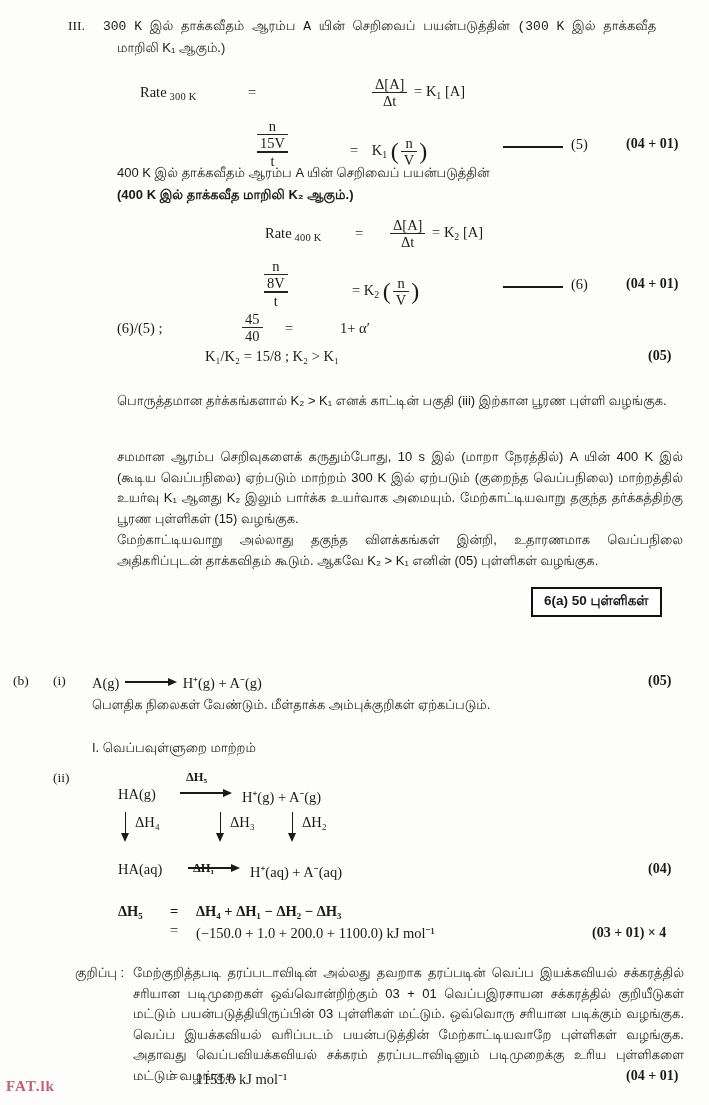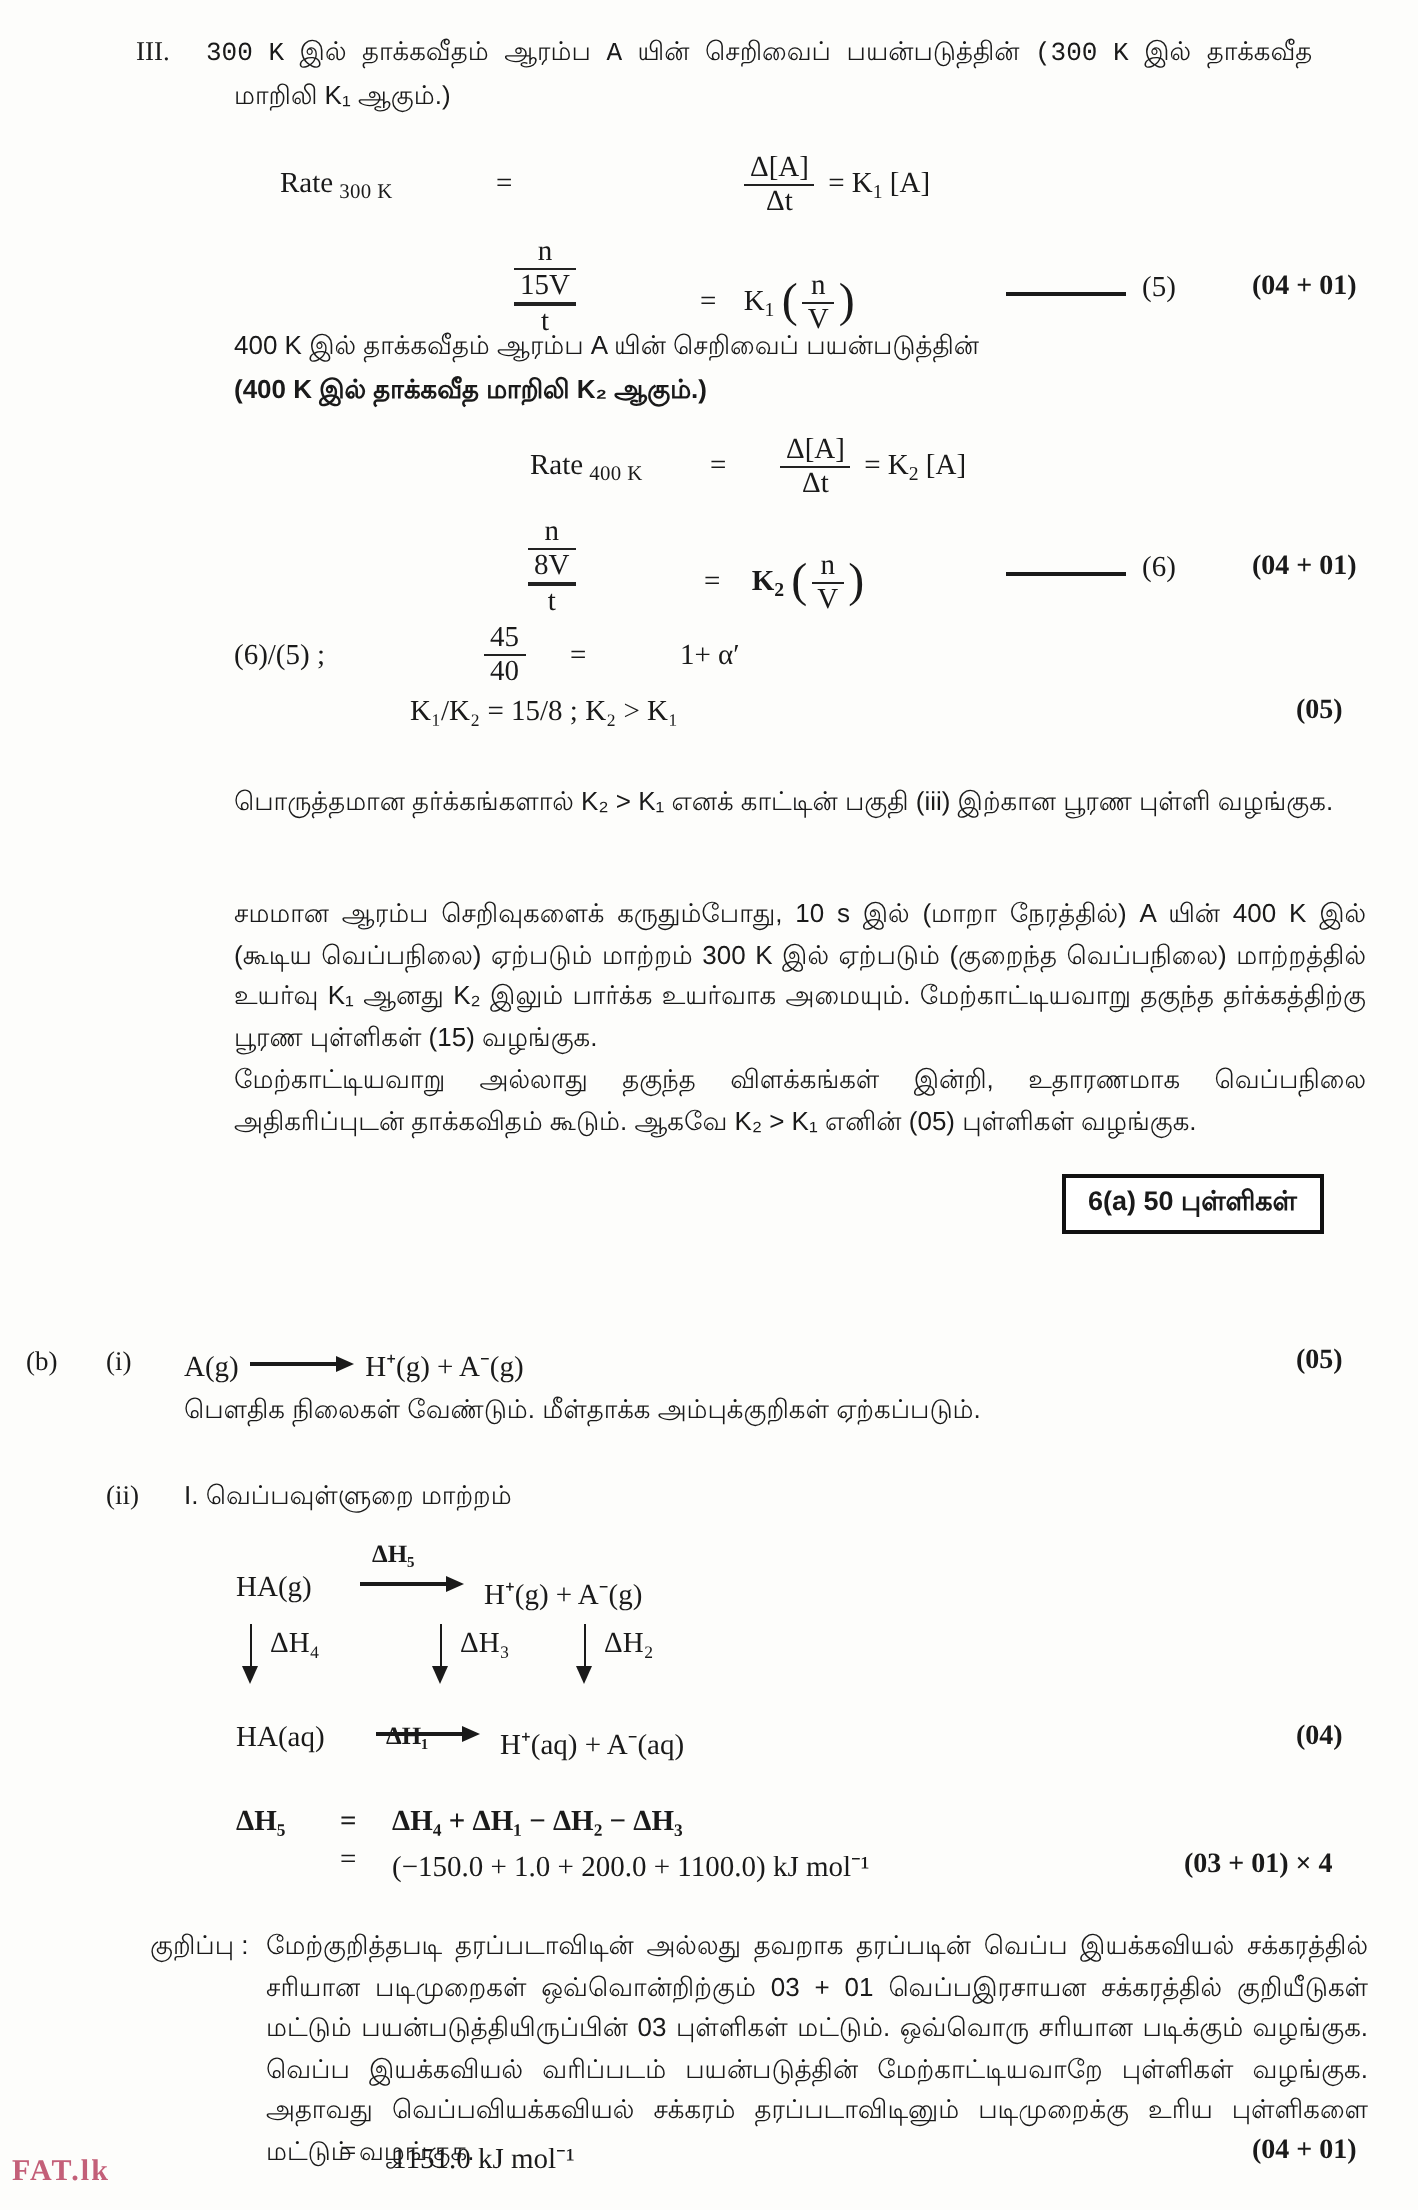--- a/index.html
+++ b/index.html
@@ -240,21 +240,21 @@
 
   <div class="mathline" style="left:262px; top:258px;">
     <span class="frac tall">
       <span class="num">n</span>
       <span class="mid">8V</span>
       <span class="den">t</span>
     </span>
   </div>
   <div class="mathline" style="left:352px; top:275px;">
     <span>=</span>
-    <span style="margin-left:12px;font-weight:bold;"><span>K</span><sub>2</sub></span>
+    <span style="margin-left:0;"><span>K</span><sub>2</sub></span>
     <span class="paren-frac">
       <span class="pl">(</span>
       <span class="frac">
         <span class="num">n</span>
         <span class="den">V</span>
       </span>
       <span class="pr">)</span>
     </span>
   </div>
   <div class="eqdash" style="left:503px; top:286px; width:60px;"></div>
@@ -285,21 +285,21 @@
 
   <div class="mathline" style="left:92px; top:672px;">
     <span>A(g)</span>
     <span class="arrow-long"></span>
     <span>H⁺(g) + A⁻(g)</span>
   </div>
   <div class="rmark" style="left:648px; top:673px;">(05)</div>
 
   <div class="blk tam" style="left:92px; top:695px; width:500px;">பௌதிக நிலைகள் வேண்டும். மீள்தாக்க அம்புக்குறிகள் ஏற்கப்படும்.</div>
 
-  <div class="marker" style="left:53px; top:740px;">(ii)</div>
+  <div class="marker" style="left:53px; top:770px;">(ii)</div>
   <div class="blk tam" style="left:92px; top:738px; width:400px;">I. வெப்பவுள்ளுறை மாற்றம்</div>
 
   <div class="mathline" style="left:118px; top:786px;">HA(g)</div>
   <div class="arr-label" style="left:186px; top:770px;">ΔH₅</div>
   <div class="mathline" style="left:178px; top:786px;">
     <span class="arrow-long"></span>
   </div>
   <div class="mathline" style="left:242px; top:786px;">H⁺(g)  +  A⁻(g)</div>
 
   <div class="darrow" style="left:120px; top:812px;"></div>

